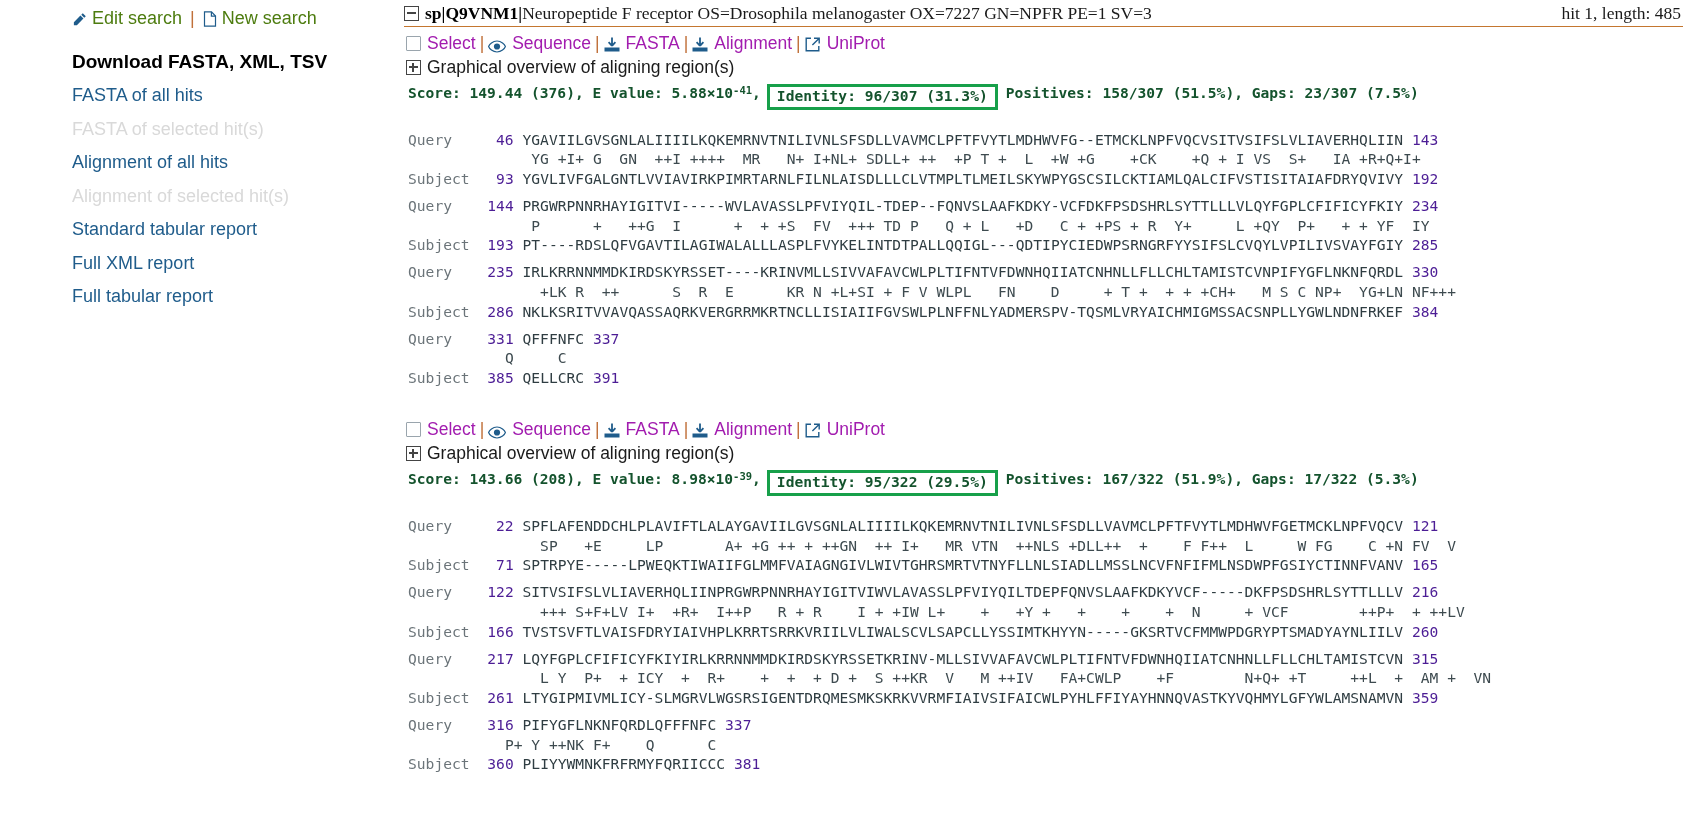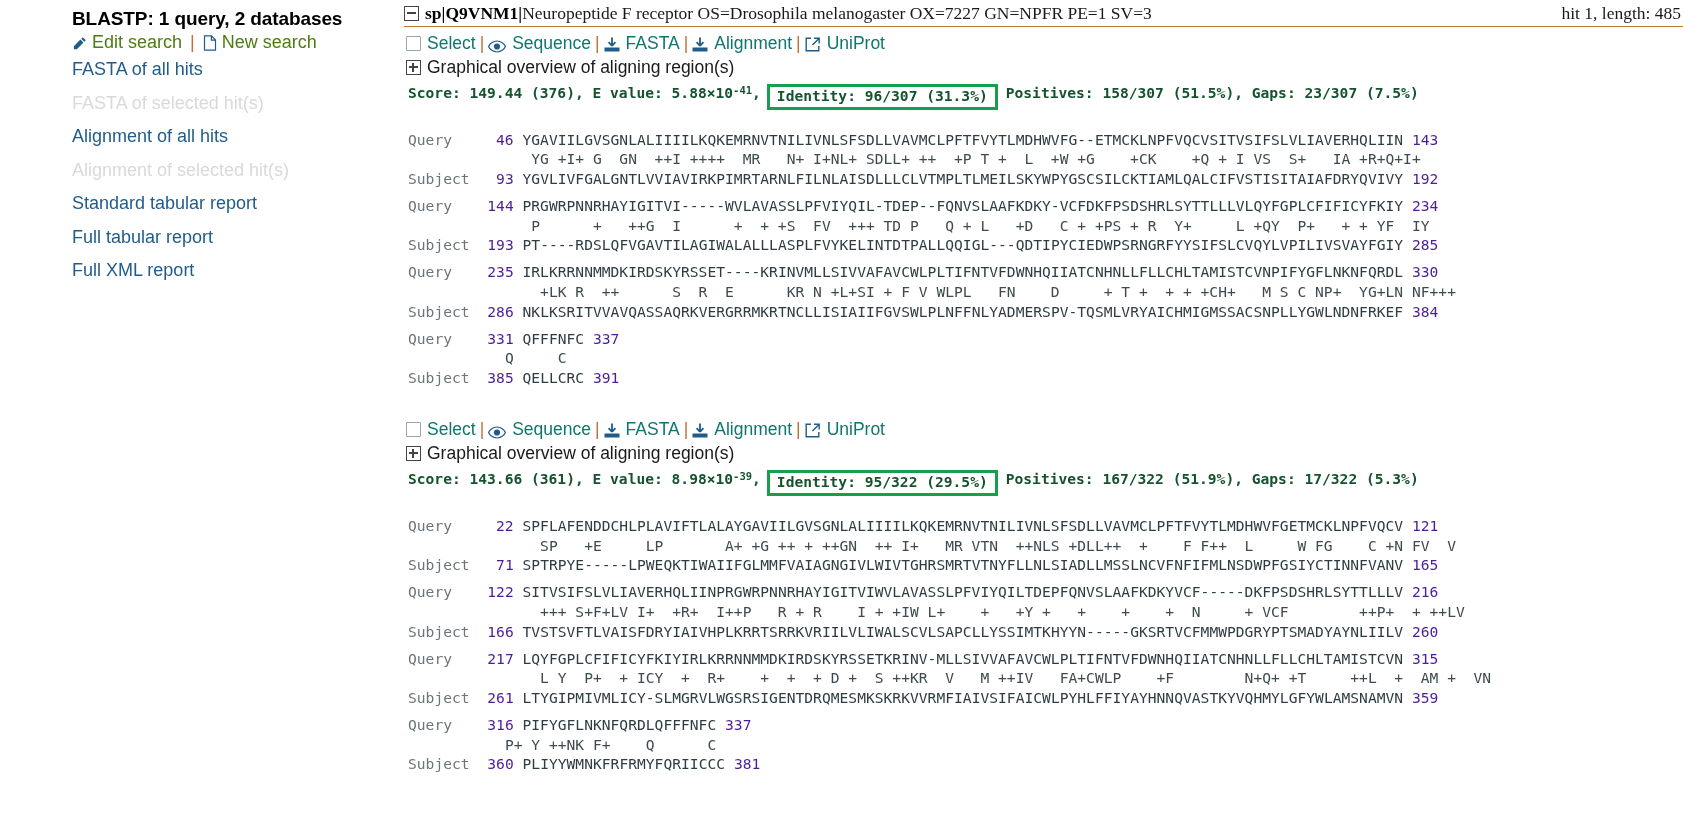--- a/index.html
+++ b/index.html
@@ -143,21 +143,21 @@
   .hit-tools {
     display: flex;
     align-items: center;
     gap: 0px;
     font-size: 17.5px;
     color: #1f5c8b;
     padding: 6px 0 1px 2px;
     white-space: nowrap;
   }
   .hit-tools a {
-    color: #0f766e;
+    color: #a21caf;
     text-decoration: none;
     display: inline-flex;
     align-items: center;
     gap: 6px;
   }
   .chk {
     display: inline-block;
     width: 13px;
     height: 13px;
     border: 1.6px solid #9aa5ad;
@@ -209,21 +209,20 @@
   .aln .mid { color: #3d4a4f; }
   .aln-block { margin-bottom: 7.5px; }
   .aln-line { display: block; }
 </style>
 </head>
 <body>
 
 <div class="page">
 
   <div class="sidebar">
-    <div class="side-title">BLASTP: 1 query, 2 databases</div>
 
     <div class="side-actions">
       <a href="#">
         <span style="display:inline-block;width:15px;height:15px;">
           <svg width="15" height="15" viewBox="0 0 16 16">
               <path d="M11.5 1.3l3.2 3.2-1.6 1.6-3.2-3.2zM9 3.8l3.2 3.2-7 7H2v-3.2z" fill="#1f5c8b"></path>
             </svg>
         </span>
         <span>Edit search</span>
       </a>
@@ -232,28 +231,29 @@
         <span style="display:inline-block;width:14px;height:16px;">
           <svg width="14" height="16" viewBox="0 0 14 16">
               <path d="M1.5 0.8h7L12.5 5v10.2H1.5z" fill="#fff" stroke="#1f5c8b" stroke-width="1.2"></path>
               <path d="M8.4 0.9v4.2h4.1" fill="none" stroke="#1f5c8b" stroke-width="1.2"></path>
             </svg>
         </span>
         <span>New search</span>
       </a>
     </div>
 
+    <div class="side-block-title">Download FASTA, XML, TSV</div>
 
     <a href="#" class="dl-link">FASTA of all hits</a>
     <a href="#" class="dl-link disabled">FASTA of selected hit(s)</a>
     <a href="#" class="dl-link">Alignment of all hits</a>
     <a href="#" class="dl-link disabled">Alignment of selected hit(s)</a>
     <a href="#" class="dl-link">Standard tabular report</a>
+    <a href="#" class="dl-link">Full XML report</a>
     <a href="#" class="dl-link">Full tabular report</a>
-    <a href="#" class="dl-link">Full XML report</a>
   </div>
 
   <div class="results">
 
     <div class="hit">
       <div class="hit-header">
         <span class="toggle-box"></span>
         <span class="acc">sp|Q9VNM1|</span>
         <span class="hit-desc"> Neuropeptide F receptor OS=Drosophila melanogaster OX=7227 GN=NPFR PE=1 SV=3</span>
         <span class="hit-meta">hit 1, length: 485</span>
@@ -370,21 +370,21 @@
           <span>UniProt</span>
         </a>
       </div>
 
       <div class="graph-row">
         <span class="toggle-box plus"></span>
         <span>Graphical overview of aligning region(s)</span>
       </div>
 
       <div class="stats-row">
-        <span>Score: 143.66 (361), E value: 8.98×10</span>
+        <span>Score: 143.66 (208), E value: 8.98×10</span>
           <sup>-39</sup>
           <span>,</span>
         <span class="ident-box">Identity: 95/322 (29.5%)</span>
         <span>Positives: 167/322 (51.9%), Gaps: 17/322 (5.3%)</span>
       </div>
 
       <div class="aln"><div class="aln-block"><span class="aln-line"><span class="lbl">Query</span>     <span class="num">22</span> <span class="seq">SPFLAFENDDCHLPLAVIFTLALAYGAVIILGVSGNLALIIIILKQKEMRNVTNILIVNLSFSDLLVAVMCLPFTFVYTLMDHWVFGETMCKLNPFVQCV</span> <span class="num">121</span></span><span class="aln-line mid">            <span>   SP   +E     LP       A+ +G ++ + ++GN  ++ I+   MR VTN  ++NLS +DLL++  +    F F++  L     W FG    C +N FV  V</span></span><span class="aln-line"><span class="lbl">Subject</span>   <span class="num">71</span> <span class="seq">SPTRPYE-----LPWEQKTIWAIIFGLMMFVAIAGNGIVLWIVTGHRSMRTVTNYFLLNLSIADLLMSSLNCVFNFIFMLNSDWPFGSIYCTINNFVANV</span> <span class="num">165</span></span></div><div class="aln-block"><span class="aln-line"><span class="lbl">Query</span>    <span class="num">122</span> <span class="seq">SITVSIFSLVLIAVERHQLIINPRGWRPNNRHAYIGITVIWVLAVASSLPFVIYQILTDEPFQNVSLAAFKDKYVCF-----DKFPSDSHRLSYTTLLLV</span> <span class="num">216</span></span><span class="aln-line mid">            <span>   +++ S+F+LV I+  +R+  I++P   R + R    I + +IW L+    +   +Y +   +    +    +  N     + VCF        ++P+  + ++LV</span></span><span class="aln-line"><span class="lbl">Subject</span>  <span class="num">166</span> <span class="seq">TVSTSVFTLVAISFDRYIAIVHPLKRRTSRRKVRIILVLIWALSCVLSAPCLLYSSIMTKHYYN-----GKSRTVCFMMWPDGRYPTSMADYAYNLIILV</span> <span class="num">260</span></span></div><div class="aln-block"><span class="aln-line"><span class="lbl">Query</span>    <span class="num">217</span> <span class="seq">LQYFGPLCFIFICYFKIYIRLKRRNNMMDKIRDSKYRSSETKRINV-MLLSIVVAFAVCWLPLTIFNTVFDWNHQIIATCNHNLLFLLCHLTAMISTCVN</span> <span class="num">315</span></span><span class="aln-line mid">            <span>   L Y  P+  + ICY  +  R+    +  +  + D +  S ++KR  V   M ++IV   FA+CWLP    +F        N+Q+ +T     ++L  +  AM +  VN</span></span><span class="aln-line"><span class="lbl">Subject</span>  <span class="num">261</span> <span class="seq">LTYGIPMIVMLICY-SLMGRVLWGSRSIGENTDRQMESMKSKRKVVRMFIAIVSIFAICWLPYHLFFIYAYHNNQVASTKYVQHMYLGFYWLAMSNAMVN</span> <span class="num">359</span></span></div><div class="aln-block"><span class="aln-line"><span class="lbl">Query</span>    <span class="num">316</span> <span class="seq">PIFYGFLNKNFQRDLQFFFNFC</span> <span class="num">337</span></span><span class="aln-line mid">  <span>         P+ Y ++NK F+    Q      C</span></span><span class="aln-line"><span class="lbl">Subject</span>  <span class="num">360</span> <span class="seq">PLIYYWMNKFRFRMYFQRIICCC</span> <span class="num">381</span></span></div></div>
     </div>
 
   </div>

